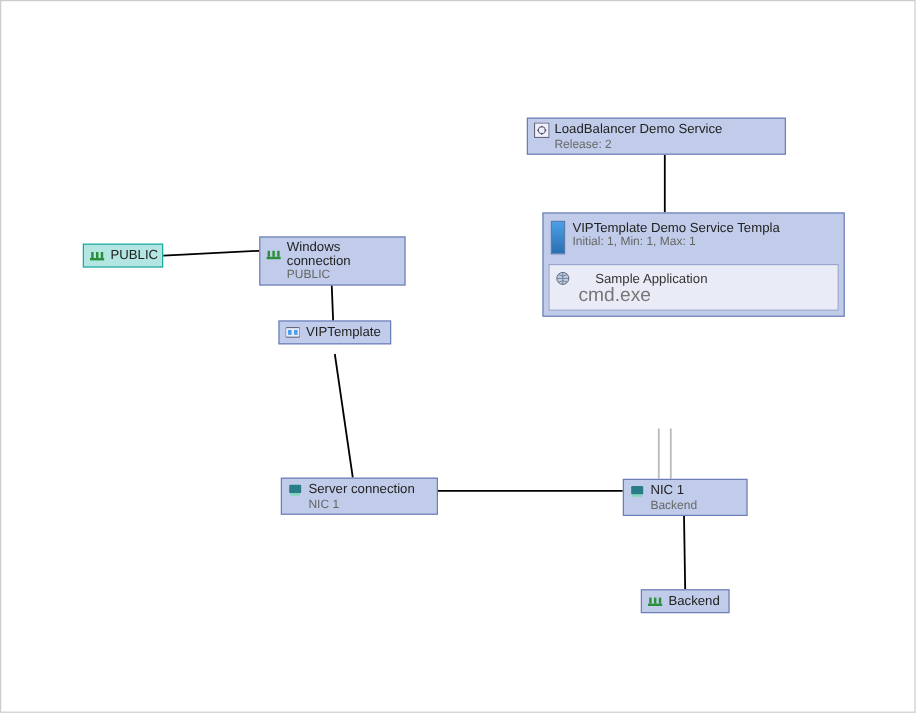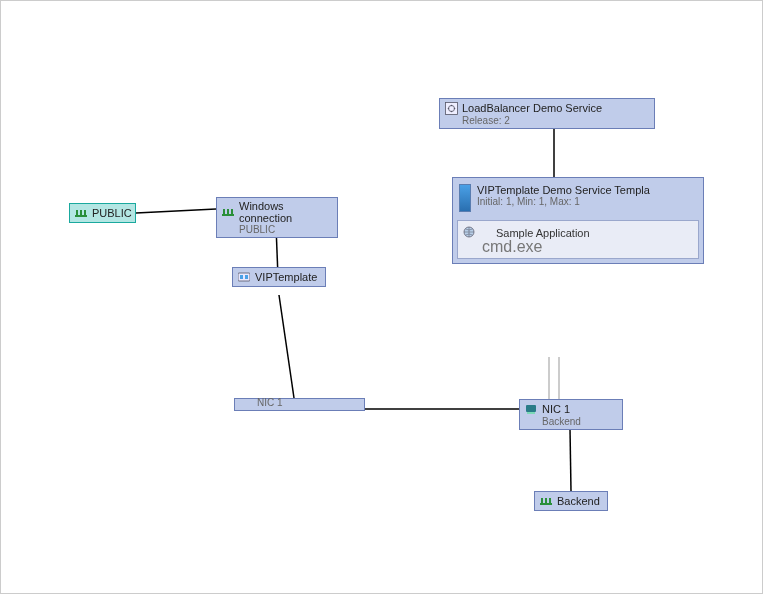--- a/index.html
+++ b/index.html
@@ -161,20 +161,29 @@
             <rect x="0" y="2" width="12" height="8" rx="1" fill="#e8e8ff" stroke="#556" stroke-width="0.8"></rect>
             <rect x="2" y="4" width="3" height="4" fill="#4aa0e6"></rect>
             <rect x="7" y="4" width="3" height="4" fill="#4aa0e6"></rect>
           </svg>
     </span>
     <span>VIPTemplate</span>
   </div>
 </div>
 
 <div class="node" style="left:233px; top:397px; width:131px;">
+  <div class="row">
+    <span class="icon">
+      <svg width="12" height="12" viewBox="0 0 12 12">
+            <rect x="1" y="2" width="10" height="7" rx="1" fill="#2a7c88"></rect>
+            <rect x="2" y="9" width="8" height="2" fill="#7dd9b8"></rect>
+          </svg>
+    </span>
+    <span>Server connection</span>
+  </div>
   <div class="sub">NIC 1</div>
 </div>
 
 <div class="node" style="left:438px; top:97px; width:216px;">
   <div class="row">
     <span class="icon">
       <svg width="13" height="13" viewBox="0 0 13 13">
             <rect x="0.5" y="0.5" width="12" height="12" fill="#eef" stroke="#556" stroke-width="0.8"></rect>
             <circle cx="6.5" cy="6.5" r="3" fill="none" stroke="#556" stroke-width="0.8"></circle>
             <circle cx="6.5" cy="3.5" r="0.8" fill="#556"></circle>

